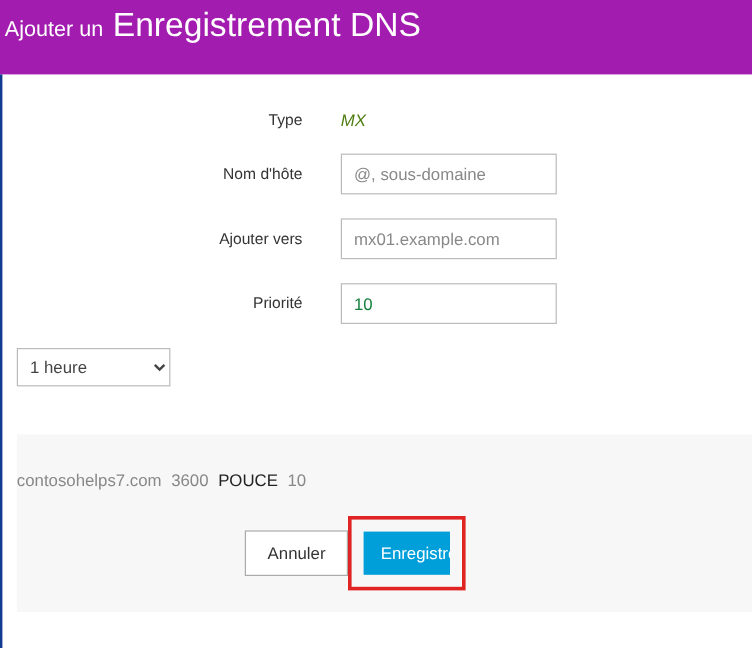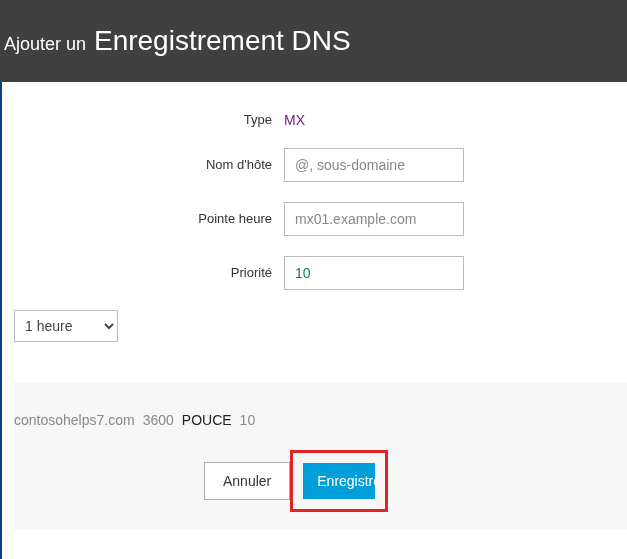--- a/index.html
+++ b/index.html
@@ -4,23 +4,23 @@
 <style>
   * { box-sizing: border-box; margin: 0; padding: 0; }
   body {
     font-family: Arial, Helvetica, sans-serif;
     font-size: 14px;
     color: #333;
     width: 627px;
     background: #fff;
   }
   .header {
-    background: #404040;
+    background: #a21caf;
     color: #fff;
-    padding: 24px 4px 24px 4px;
+    padding: 4px 4px 24px 4px;
     line-height: 1.2;
   }
   .header-small {
     font-size: 18px;
     font-weight: 400;
     display: inline-block;
     vertical-align: baseline;
     margin-right: 4px;
   }
   .header-large {
@@ -34,49 +34,50 @@
     border-left: 2px solid #113b8f;
   }
   .row {
     display: flex;
     align-items: center;
     margin-bottom: 20px;
   }
   .label {
     width: 270px;
     text-align: right;
-    padding-right: 12px;
+    padding-right: 32px;
     font-size: 13px;
     color: #333;
   }
   .label.ttl {
     text-decoration: underline dotted;
     text-underline-offset: 3px;
   }
   .value-static {
     font-size: 14px;
-    color: #701a75;
+    color: #4d7c0f;
+    font-style: italic;
   }
   .field {
     width: 180px;
   }
   input[type="text"] {
     width: 100%;
     height: 34px;
     border: 1px solid #bbb;
     padding: 0 10px;
     font-size: 14px;
     color: #15803d;
     outline: none;
   }
   input[type="text"]::placeholder {
     color: #888;
   }
   select {
-    width: 104px;
+    width: 128px;
     height: 32px;
     border: 1px solid #bbb;
     padding: 0 6px;
     font-size: 14px;
     color: #444;
     background: #fff;
   }
   .footer {
     background: #f7f7f7;
     padding: 30px 0 18px 0;
@@ -145,21 +146,21 @@
   </div>
 
   <div class="row">
     <div class="label">Nom d'hôte</div>
     <div class="field">
       <input type="text" placeholder="@, sous-domaine" style="">
     </div>
   </div>
 
   <div class="row">
-    <div class="label">Pointe heure</div>
+    <div class="label">Ajouter vers</div>
     <div class="field">
       <input type="text" placeholder="mx01.example.com" style="">
     </div>
   </div>
 
   <div class="row">
     <div class="label">Priorité</div>
     <div class="field">
       <input type="text" value="10" style="">
     </div>

